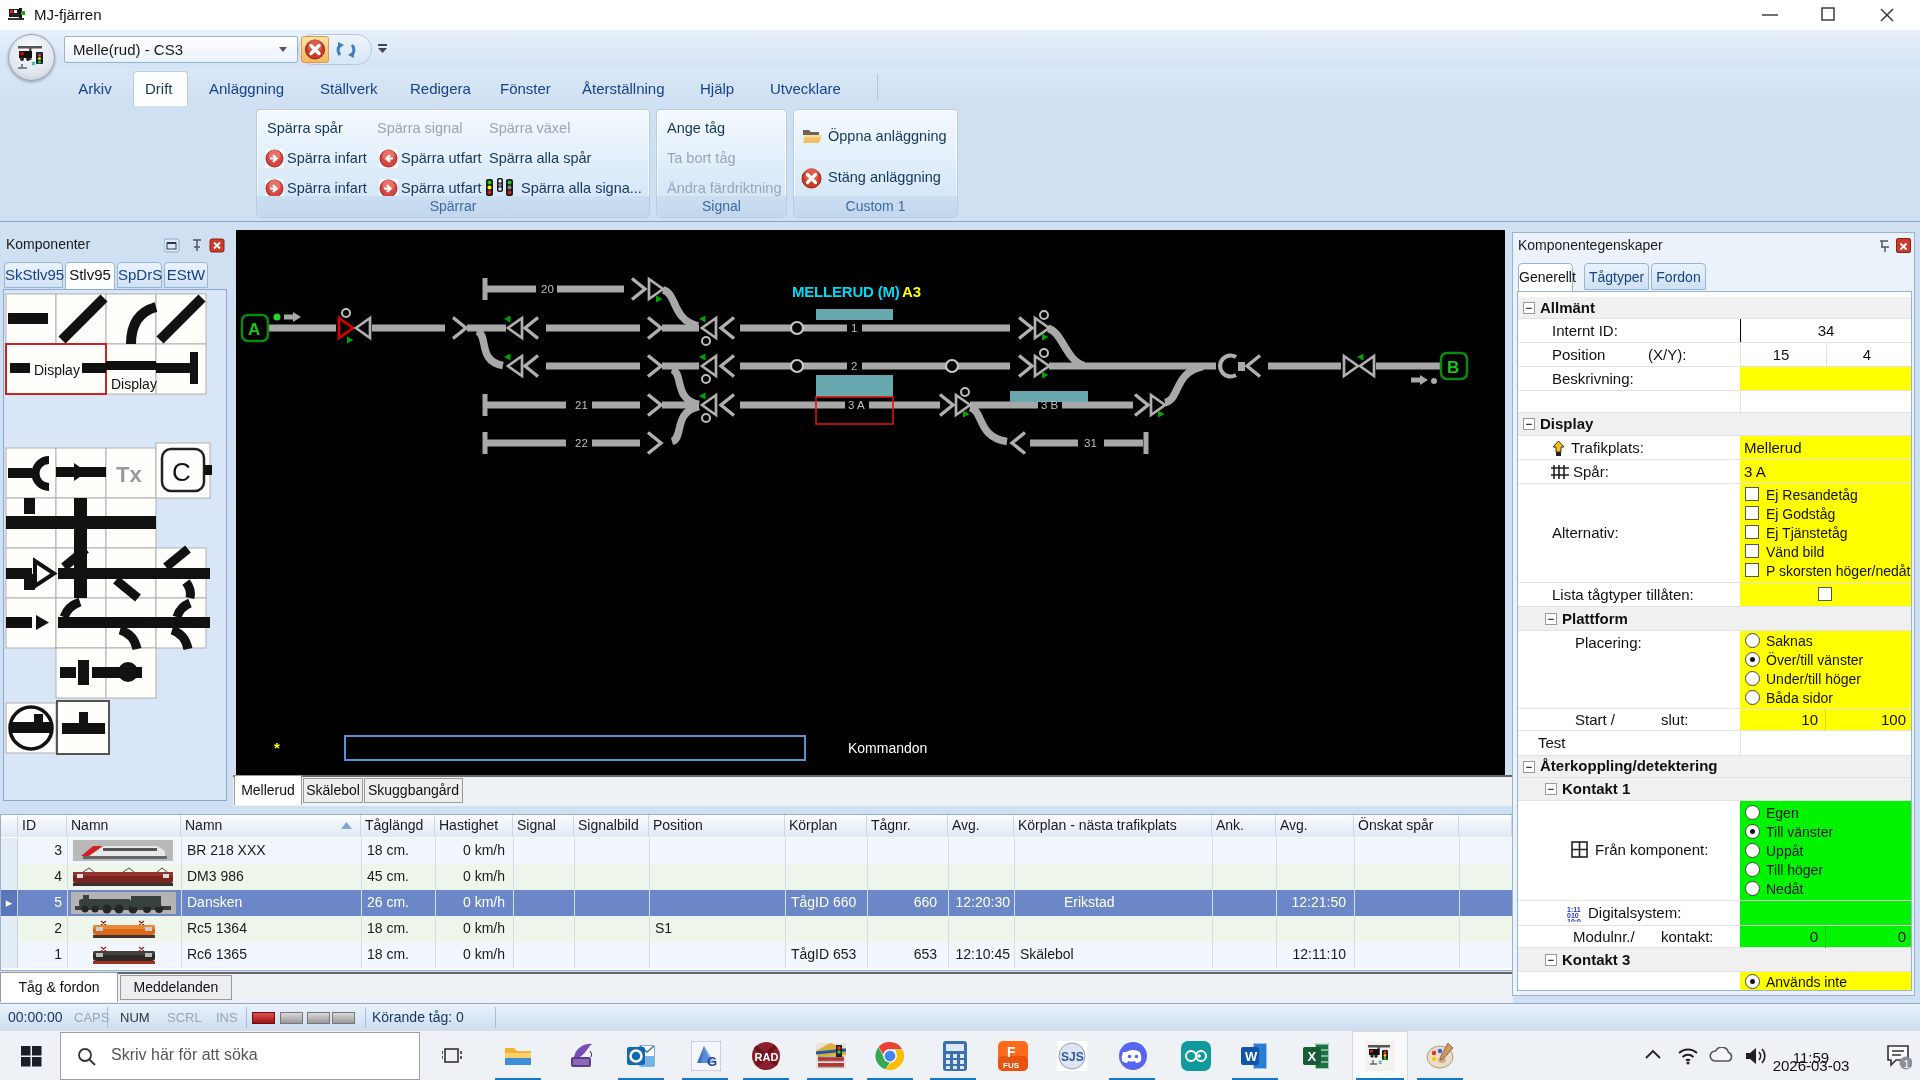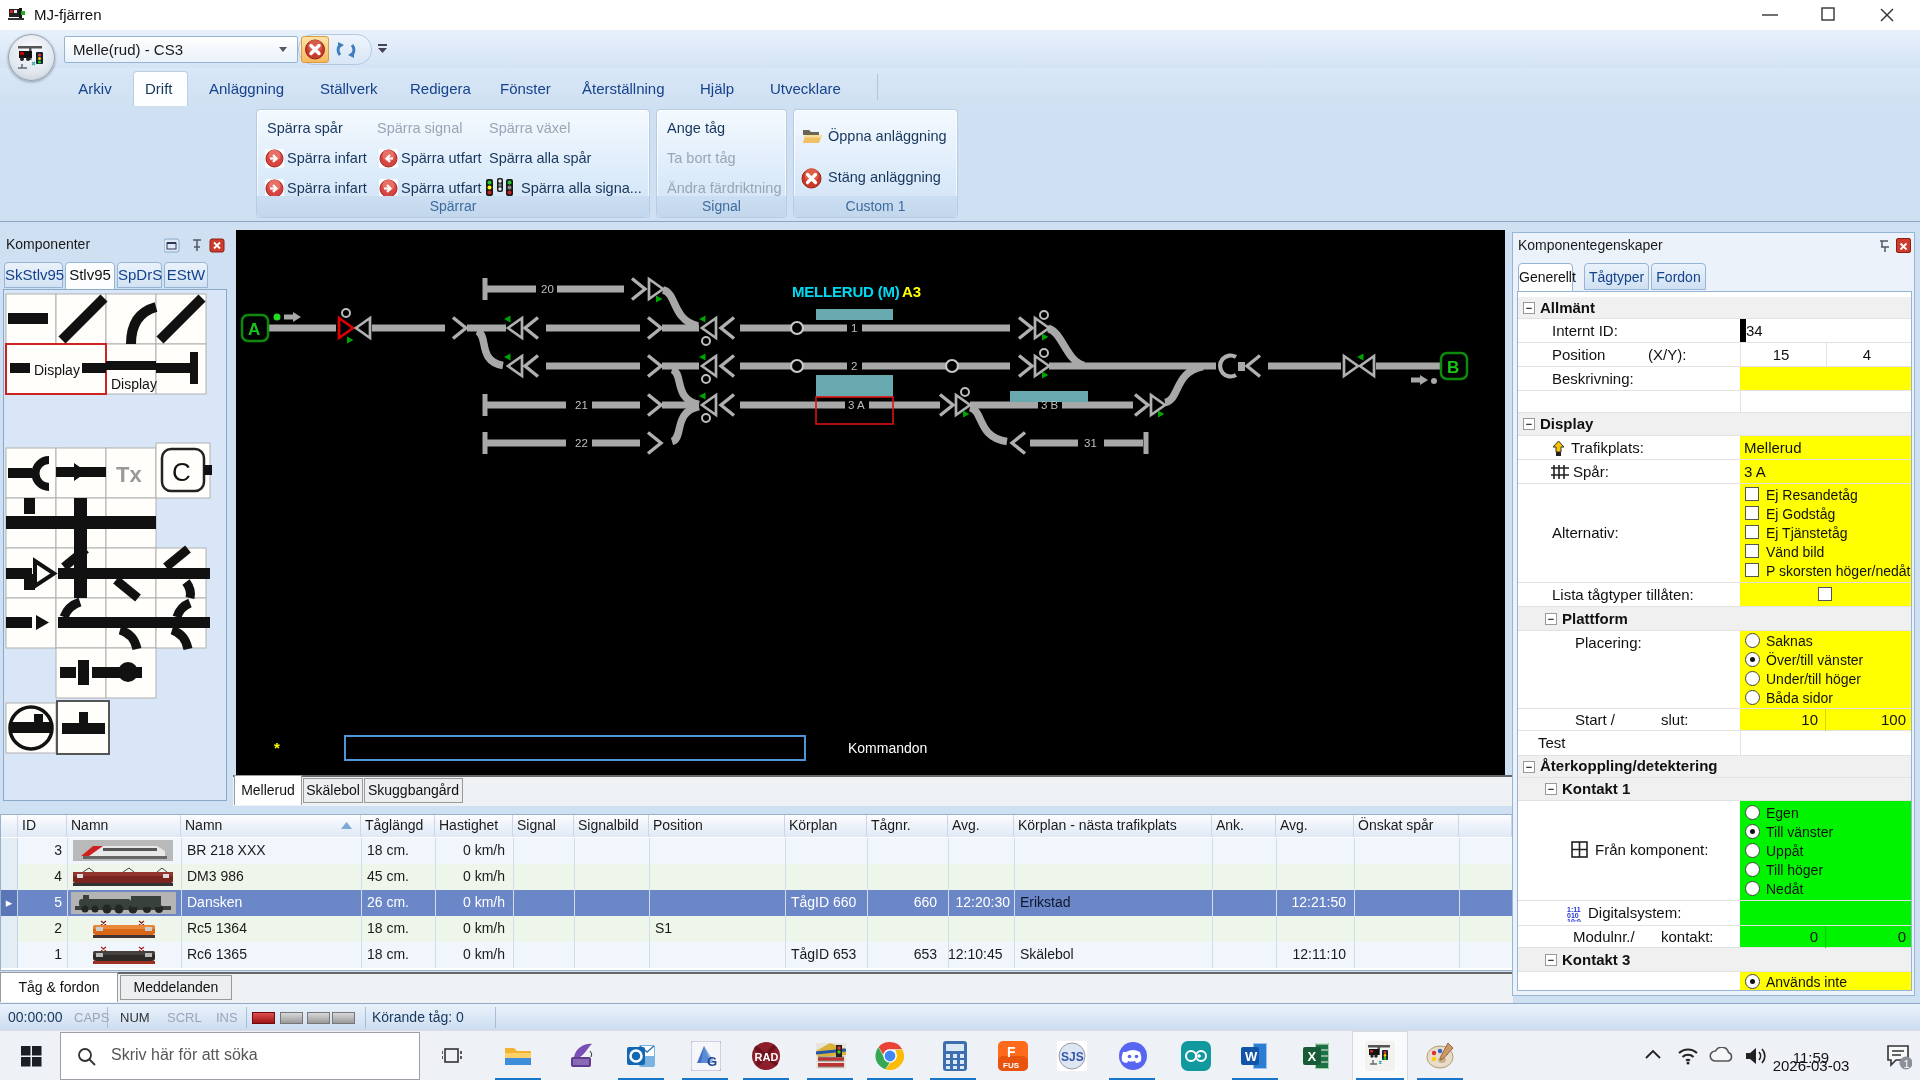--- a/index.html
+++ b/index.html
@@ -491,21 +491,21 @@
           <rect x="60" y="4" width="30" height="11" fill="#39413d"></rect>
           <rect x="12" y="3" width="6" height="5" fill="#39413d"></rect>
         </svg>
   </div>
   <div class="td" style="left:186px;color:#fff">Dansken</div>
   <div class="td" style="left:366px;color:#fff">26 cm.</div>
   <div class="td" style="left:438px;width:66px;text-align:right;color:#fff">0 km/h</div>
   <div class="td" style="left:790px;color:#fff">TågID 660</div>
   <div class="td" style="left:866px;width:70px;text-align:right;color:#fff">660</div>
   <div class="td" style="left:947px;width:62px;text-align:right;color:#fff">12:20:30</div>
-  <div class="td" style="left:1019px;color:#0f172a">Erikstad</div>
+  <div class="td" style="left:1063px;color:#ffffff">Erikstad</div>
   <div class="td" style="left:1275px;width:70px;text-align:right;color:#fff">12:21:50</div>
  </div>
 
  <div class="tr" style="top:101px;background:#eef5ea">
   <div class="abs" style="left:0;top:0;width:17px;height:26px;background:#e4ecf6;border-right:1px solid #c4d2e4"></div>
   <div class="td" style="left:17px;width:44px;text-align:right">2</div>
   <svg class="abs" style="left:88px;top:2px" width="70" height="22">
         <path d="M12,3 l5,4 M17,3 l-5,4 M50,3 l5,4 M55,3 l-5,4" stroke="#822" stroke-width="1.2"></path>
         <rect x="4" y="7" width="62" height="10" rx="3" fill="#d86818"></rect>
         <rect x="4" y="7" width="62" height="4" rx="2" fill="#e88838"></rect>
@@ -528,21 +528,21 @@
         <rect x="4" y="7" width="62" height="4" rx="2" fill="#46403c"></rect>
         <rect x="7" y="9" width="7" height="4" fill="#bbb"></rect>
         <rect x="56" y="9" width="7" height="4" fill="#bbb"></rect>
         <rect x="4" y="17" width="62" height="3" fill="#a03020"></rect>
       </svg>
   <div class="td" style="left:186px">Rc6 1365</div>
   <div class="td" style="left:366px">18 cm.</div>
   <div class="td" style="left:438px;width:66px;text-align:right">0 km/h</div>
   <div class="td" style="left:790px">TågID 653</div>
   <div class="td" style="left:866px;width:70px;text-align:right">653</div>
-  <div class="td" style="left:947px;width:62px;text-align:left">12:10:45</div>
+  <div class="td" style="left:947px;width:62px;text-align:right">12:10:45</div>
   <div class="td" style="left:1019px">Skälebol</div>
   <div class="td" style="left:1275px;width:70px;text-align:right">12:11:10</div>
  </div>
 
  <div class="vl" style="left:66px;top:23px;height:130px"></div>
  <div class="vl" style="left:180px;top:23px;height:130px"></div>
  <div class="vl" style="left:360px;top:23px;height:130px"></div>
  <div class="vl" style="left:434px;top:23px;height:130px"></div>
  <div class="vl" style="left:512px;top:23px;height:130px"></div>
  <div class="vl" style="left:573px;top:23px;height:130px"></div>
@@ -587,21 +587,21 @@
  .rad{position:absolute;width:15px;height:15px;border:1.5px solid #444;background:#fff;border-radius:50%}
  .rdot{position:absolute;left:3.5px;top:3.5px;width:5px;height:5px;background:#111;border-radius:50%}
  .rl{position:absolute;font-size:14px;color:#111;white-space:nowrap}
  </style>
  <div class="phdr" style="top:4px;height:22px">
         <span class="mbox" style="left:5px;top:5px">−</span>
         <span style="position:absolute;left:22px;top:2px">Allmänt</span>
       </div>
  <div class="prow" style="top:26px;height:24px">
         <div class="plbl" style="left:34px;top:3px">Internt ID:</div>
-        <div class="pval" style="text-align:left;padding-top:3px;border-left:6px solid #000000">34</div>
+        <div class="pval" style="text-align:center;padding-top:3px;border-left:1px solid #000000">34</div>
       </div>
  <div class="prow" style="top:50px;height:24px">
         <div class="plbl" style="left:34px;top:3px">Position</div>
         <div class="plbl" style="left:130px;top:3px">(X/Y):</div>
   <div class="pval" style="border-left:1px solid #e2e2e2">
           <div class="abs" style="left:0;top:3px;width:80px;text-align:center">15</div>
           <div class="abs" style="left:85px;top:0;width:1px;height:24px;background:#e2e2e2"></div>
           <div class="abs" style="left:86px;top:3px;width:80px;text-align:center">4</div>
         </div>
       </div>

